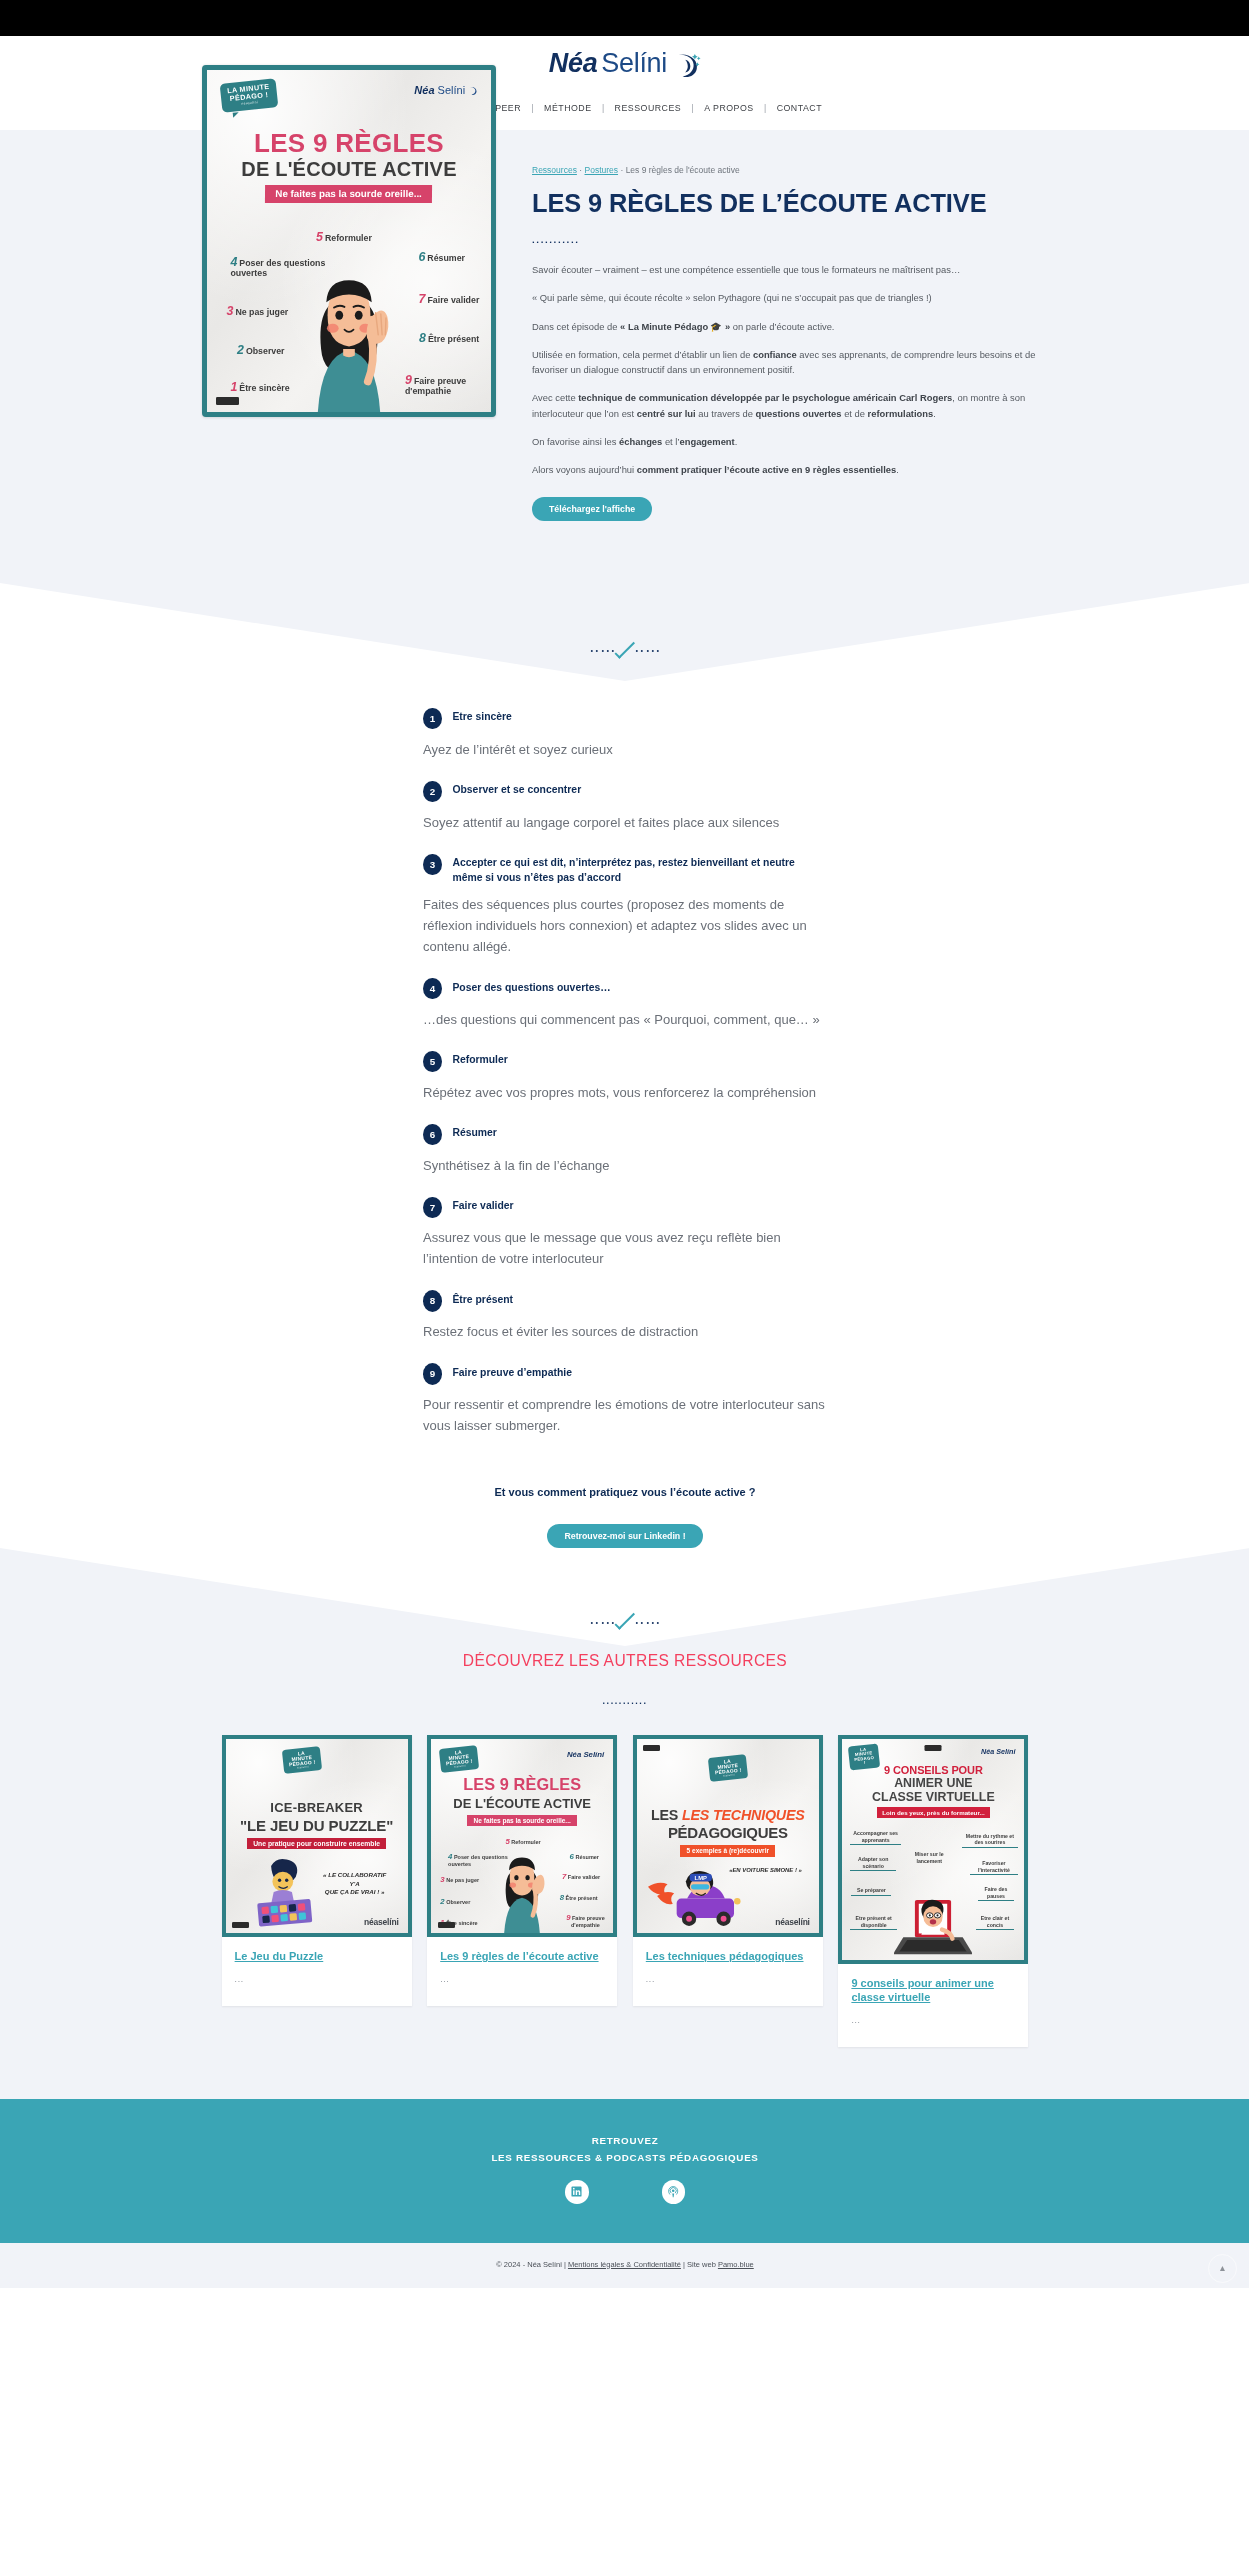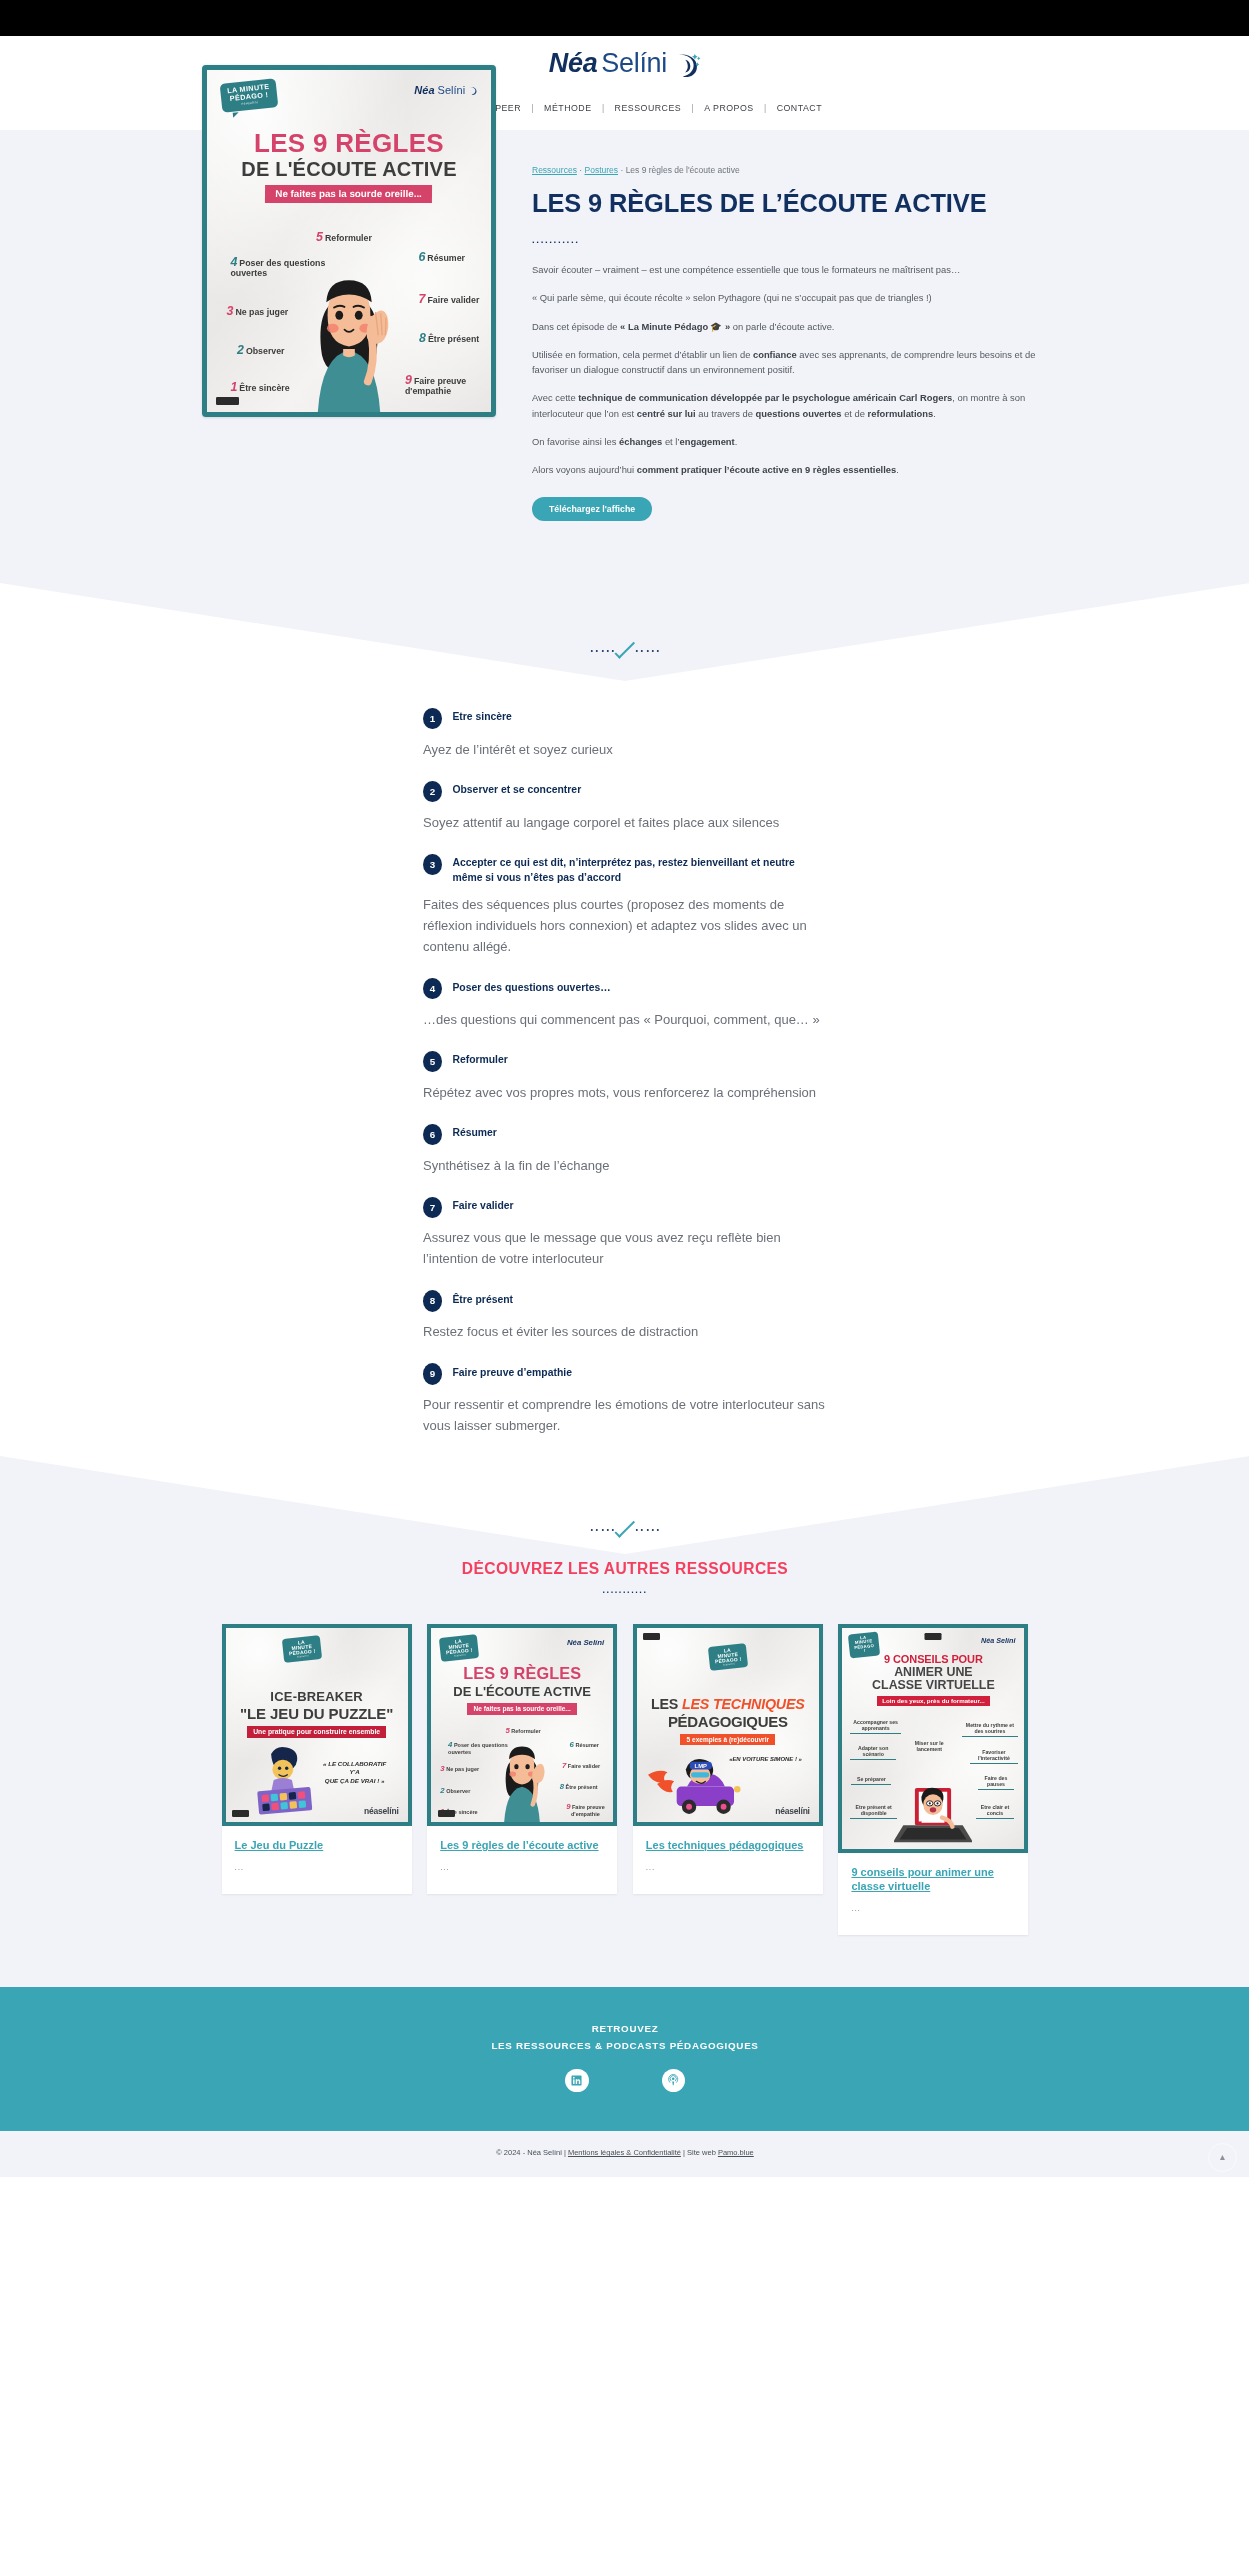--- a/index.html
+++ b/index.html
@@ -158,22 +158,22 @@
     justify-content:center;margin-top:0.7px;
   }
   .rule-title{font-size:10.4px;font-weight:bold;color:var(--navy-deep);line-height:1.38;padding-top:3.3px;}
   .rule-desc{font-size:13px;line-height:1.6;color:#6b7078;margin:0 0 19.5px 0;}
   .rules-cta{text-align:center;padding:30px 0 0;}
   .rules-cta h3{font-size:11px;color:var(--navy-deep);font-weight:bold;margin:0 0 19.5px;}
 
   
   .resources{background:var(--bg-light);padding:0 0 52px 0;}
   .res-title{
-    text-align:center;font-size:15.6px;font-weight:bold;color:var(--pink);
-    letter-spacing:0.4px;margin:0 0 7px 0;text-transform:uppercase;
+    text-align:center;font-size:15.6px;font-weight:normal;color:var(--pink);
+    letter-spacing:0.4px;margin:0 0 26px 0;text-transform:uppercase;
   }
   .res-dots{text-align:center;letter-spacing:1.6px;color:var(--navy);font-size:9px;font-weight:bold;margin-bottom:29px;}
   .cards{display:flex;justify-content:center;gap:15.6px;align-items:flex-start;}
   .card{background:#fff;width:190px;box-shadow:0 0.7px 2px rgba(0,0,0,0.07);}
   .card-thumb{
     width:190px;height:202px;border:4.6px solid var(--teal-poster);
     background:#efeeec;position:relative;overflow:hidden;
   }
   .card-thumb .poster-paper{border:none;}
   .card-body{padding:11.7px 13px 22px;}
@@ -467,20 +467,24 @@
       </div>
 
       <div class="rule">
         <div class="rule-head">
           <div class="rule-num">9</div>
           <div class="rule-title">Faire preuve d’empathie</div>
         </div>
         <p class="rule-desc">Pour ressentir et comprendre les émotions de votre interlocuteur sans vous laisser submerger.</p>
       </div>
 
+      <div class="rules-cta">
+        <h3>Et vous comment pratiquez vous l’écoute active ?</h3>
+        <a class="btn-teal" href="#">Retrouvez-moi sur Linkedin !</a>
+      </div>
     </div>
   </section>
 
   <div class="divider" style="height:104px;background:#f1f3f8;">
     <svg class="tri" viewBox="0 0 1920 160" preserveAspectRatio="none">
       <polygon points="0,0 1920,0 960,160" fill="#ffffff"></polygon>
     </svg>
     <div class="chev" style="top:68px;">
       <span class="chev-dots">
         <span></span>

